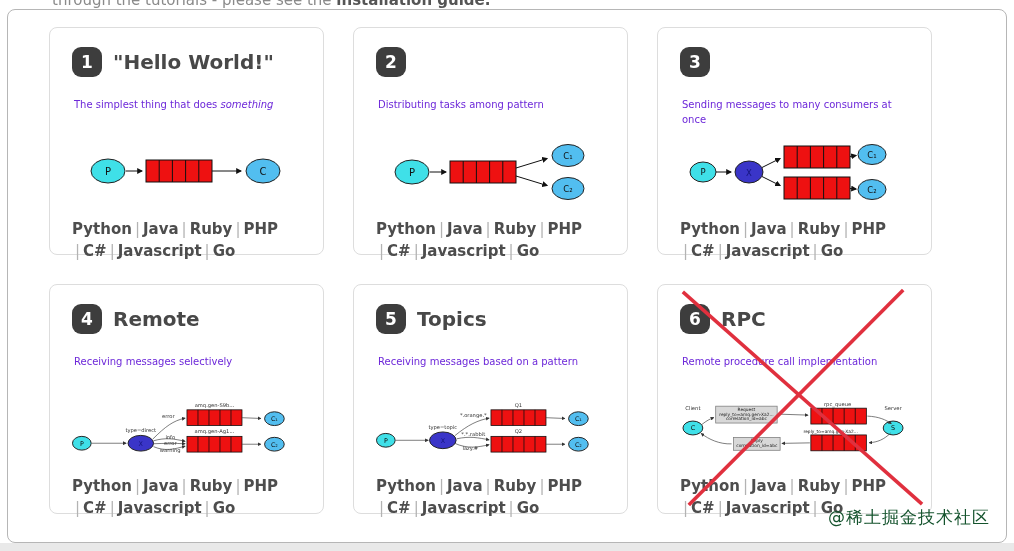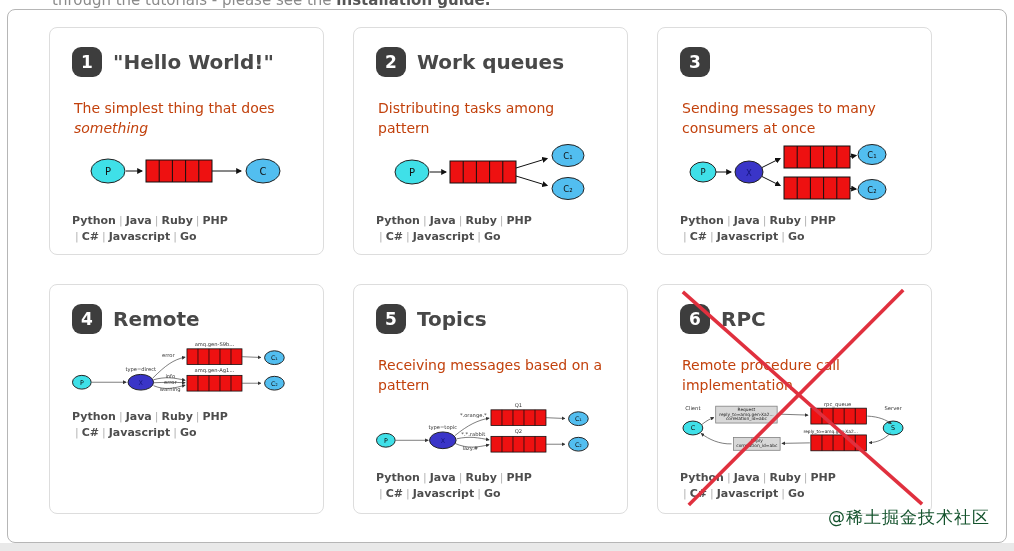--- a/index.html
+++ b/index.html
@@ -18,24 +18,24 @@
   .cards { position:absolute; left:49px; top:27px; display:grid;
            grid-template-columns:repeat(3,275px); grid-template-rows:228px 230px;
            column-gap:29px; row-gap:29px; z-index:2; }
   .card { position:relative; background:#fff; border:1px solid #ddd; border-radius:8px;
           padding:18px 22px 14px; }
   .card-head { display:flex; align-items:center; gap:11px; height:32px; }
   .badge { width:30px; height:30px; border-radius:9px; background:#3d3d3d; color:#fff;
            font-weight:bold; font-size:17px; display:flex; align-items:center;
            justify-content:center; flex:0 0 30px; }
   .title { font-size:20px; font-weight:bold; color:#484848; white-space:nowrap; }
-  .desc { margin:20px 0 0 2px; font-size:14px; line-height:1.45; color:#c2410c; min-height:41px; }
+  .desc { margin:20px 0 0 2px; font-size:10px; line-height:1.45; color:#6d28d9; min-height:41px; }
   .desc em { font-style:italic; }
   .diagram-box { height:60px; margin-top:2px; display:flex; align-items:center; overflow:visible; }
-  .langs { margin-top:12px; font-size:11px; font-weight:bold; color:#4d4d4d; line-height:1.45; }
+  .langs { margin-top:18px; font-size:15px; font-weight:bold; color:#4d4d4d; line-height:1.45; }
   .langs .sep { color:#b3b3b3; font-weight:normal; padding:0 3px; }
   .langs a { color:#4d4d4d; text-decoration:none; cursor:pointer; }
 
   svg text { font-family:"DejaVu Sans","Liberation Sans",sans-serif; fill:#111; }
   .ep { fill:#3fe0e8; stroke:#222; stroke-width:1; }
   .ec { fill:#52bef0; stroke:#222; stroke-width:1; }
   .ex { fill:#3a35c8; stroke:#222; stroke-width:1; }
   .bx { fill:#d8d8d8; stroke:#808080; stroke-width:0.8; }
   .ln  { stroke:#111; stroke-width:1; fill:none; }
   .ln2 { stroke:#444; stroke-width:0.7; fill:none; }
@@ -101,21 +101,20 @@
     </div>
     <div class="langs">
         <div><a>Python</a><span class="sep">|</span><a>Java</a><span class="sep">|</span><a>Ruby</a><span class="sep">|</span><a>PHP</a></div>
         <div><span class="sep">|</span><a>C#</a><span class="sep">|</span><a>Javascript</a><span class="sep">|</span><a>Go</a></div>
       </div>
   </div>
 
   <div class="card">
     <div class="card-head">
       <div class="badge">2</div>
-      <div class="title">Work queues</div>
     </div>
     <div class="desc"><span>Distributing tasks among pattern</span></div>
     <div class="diagram-box" style="padding-left:16px">
       <svg width="200" height="58" viewBox="0 0 200 58">
         <ellipse class="ep" cx="20" cy="30" rx="17" ry="12"></ellipse>
         <text class="nt" x="20" y="33.5">P</text>
         <line class="ln" x1="38" y1="30" x2="54" y2="30" marker-end="url(#arr)"></line>
         <use href="#q-lg" x="58" y="19"></use>
         <line class="ln" x1="124" y1="26" x2="155" y2="16.5" marker-end="url(#arr)"></line>
         <line class="ln" x1="124" y1="34" x2="155" y2="43.5" marker-end="url(#arr)"></line>
@@ -159,20 +158,21 @@
         <div><a>Python</a><span class="sep">|</span><a>Java</a><span class="sep">|</span><a>Ruby</a><span class="sep">|</span><a>PHP</a></div>
         <div><span class="sep">|</span><a>C#</a><span class="sep">|</span><a>Javascript</a><span class="sep">|</span><a>Go</a></div>
       </div>
   </div>
 
   <div class="card">
     <div class="card-head">
       <div class="badge">4</div>
       <div class="title">Remote</div>
     </div>
+    <div class="desc"><span>Receiving messages selectively</span></div>
     <div class="diagram-box">
       <svg width="226" height="63" viewBox="0 0 230 64">
         <ellipse class="ep" cx="10" cy="47" rx="9.5" ry="7"></ellipse>
         <text class="nt3" x="10" y="49.5">P</text>
         <line class="ln2" x1="20" y1="47" x2="55" y2="47" marker-end="url(#arrs)"></line>
         <text class="tl" x="70" y="36">type=direct</text>
         <ellipse class="ex" cx="70" cy="47" rx="13" ry="8"></ellipse>
         <text class="nt3 xt" x="70" y="49.5">X</text>
         <text class="tl" x="145" y="10">amq.gen-S9b...</text>
         <use href="#q-sm" x="117" y="13"></use>

